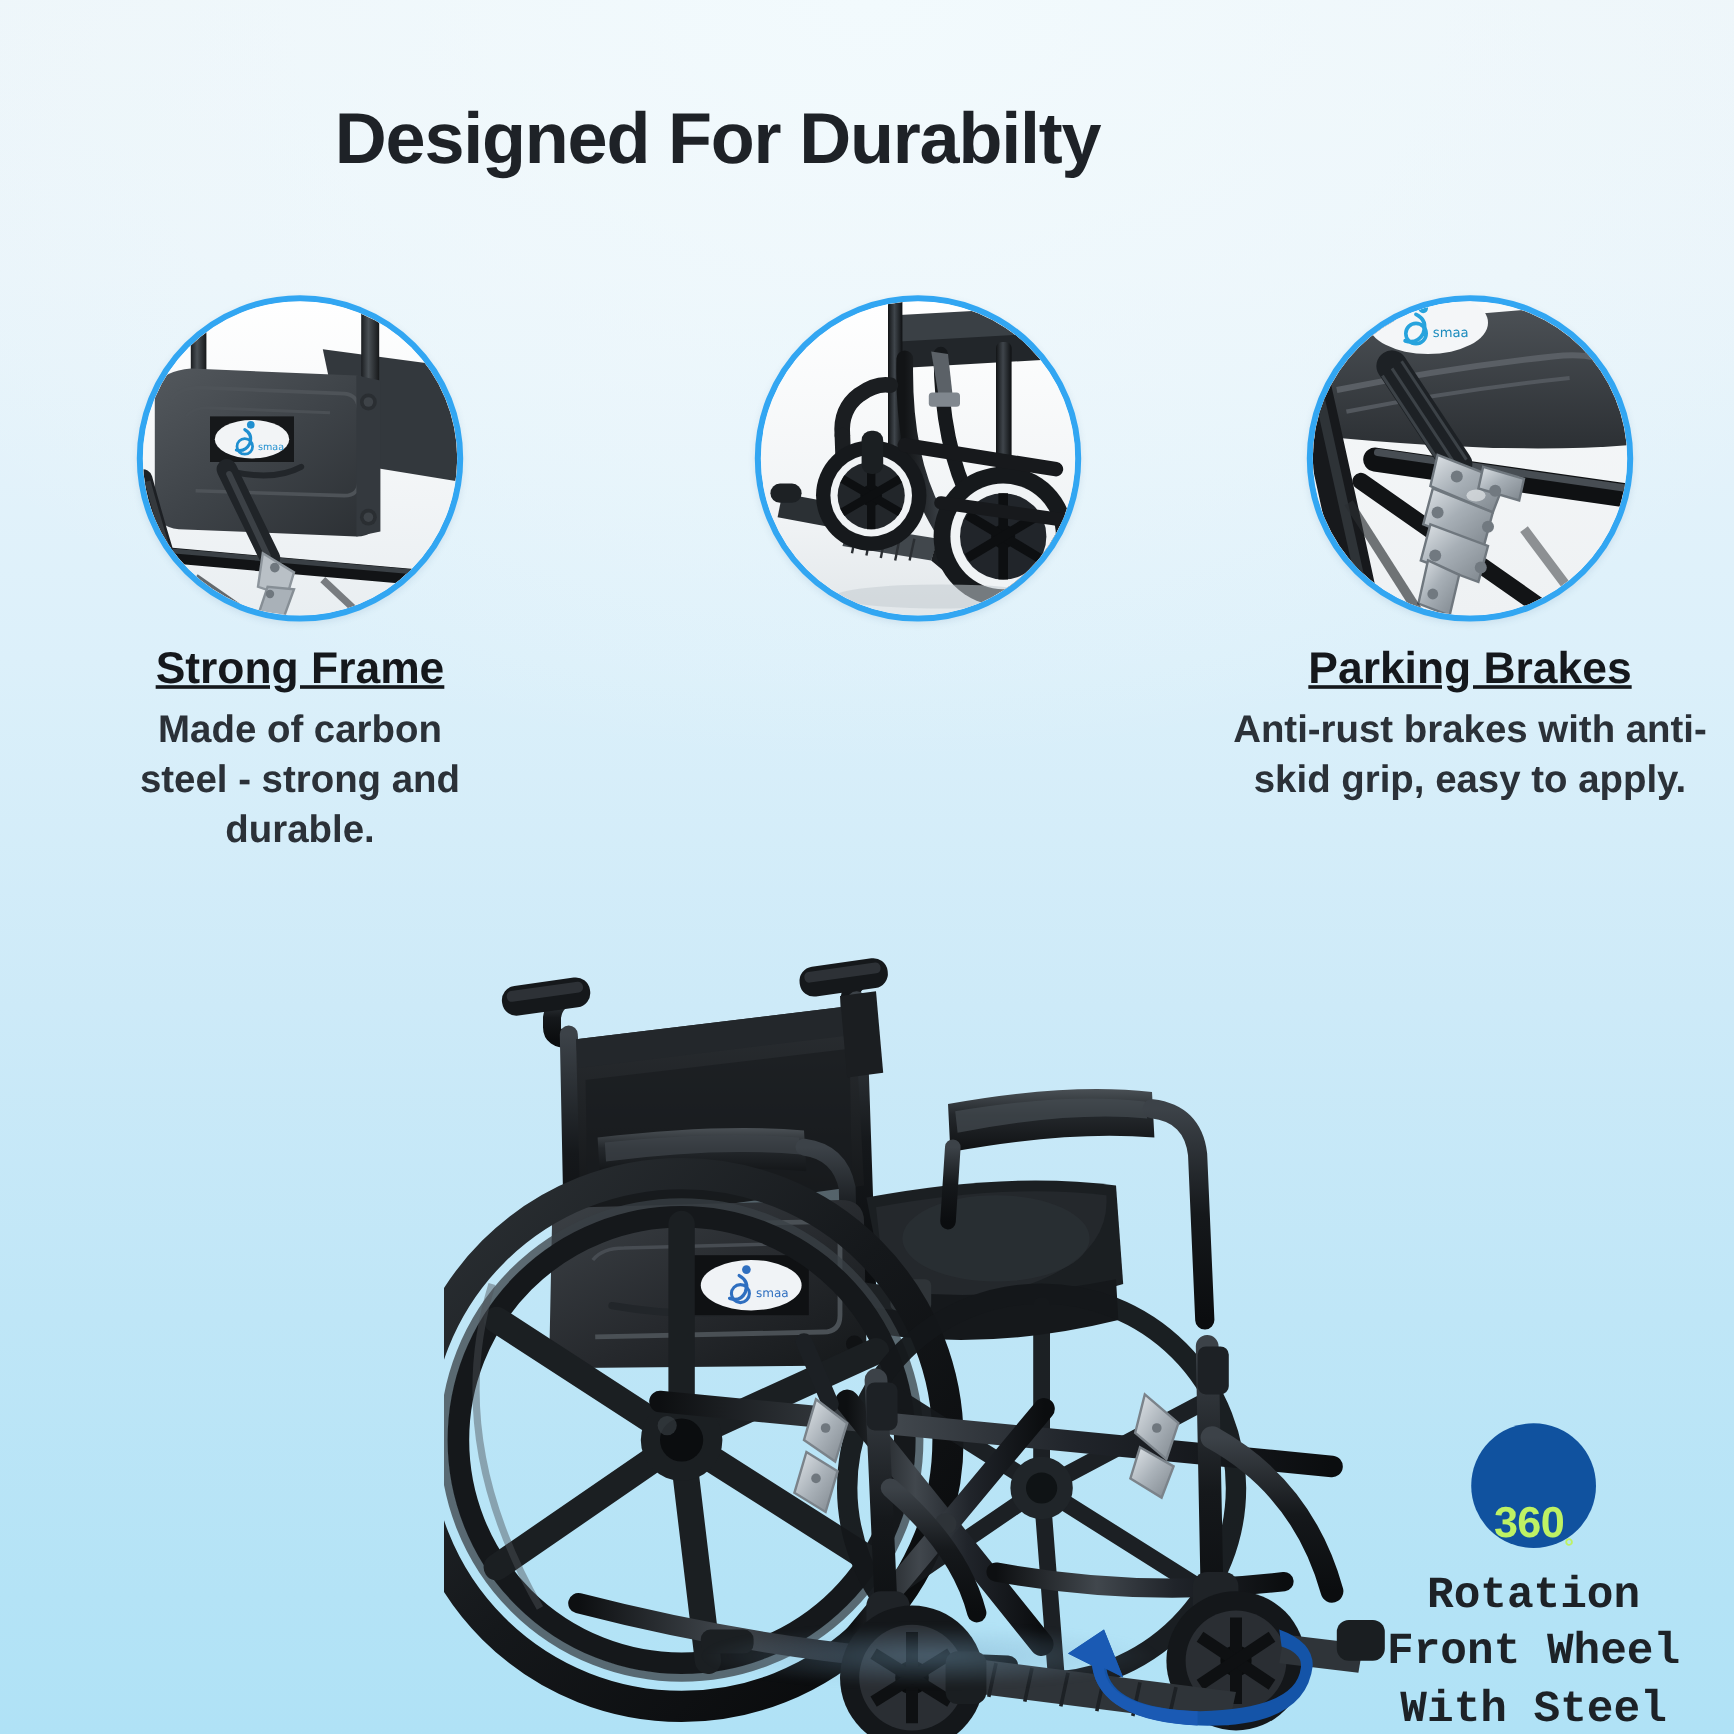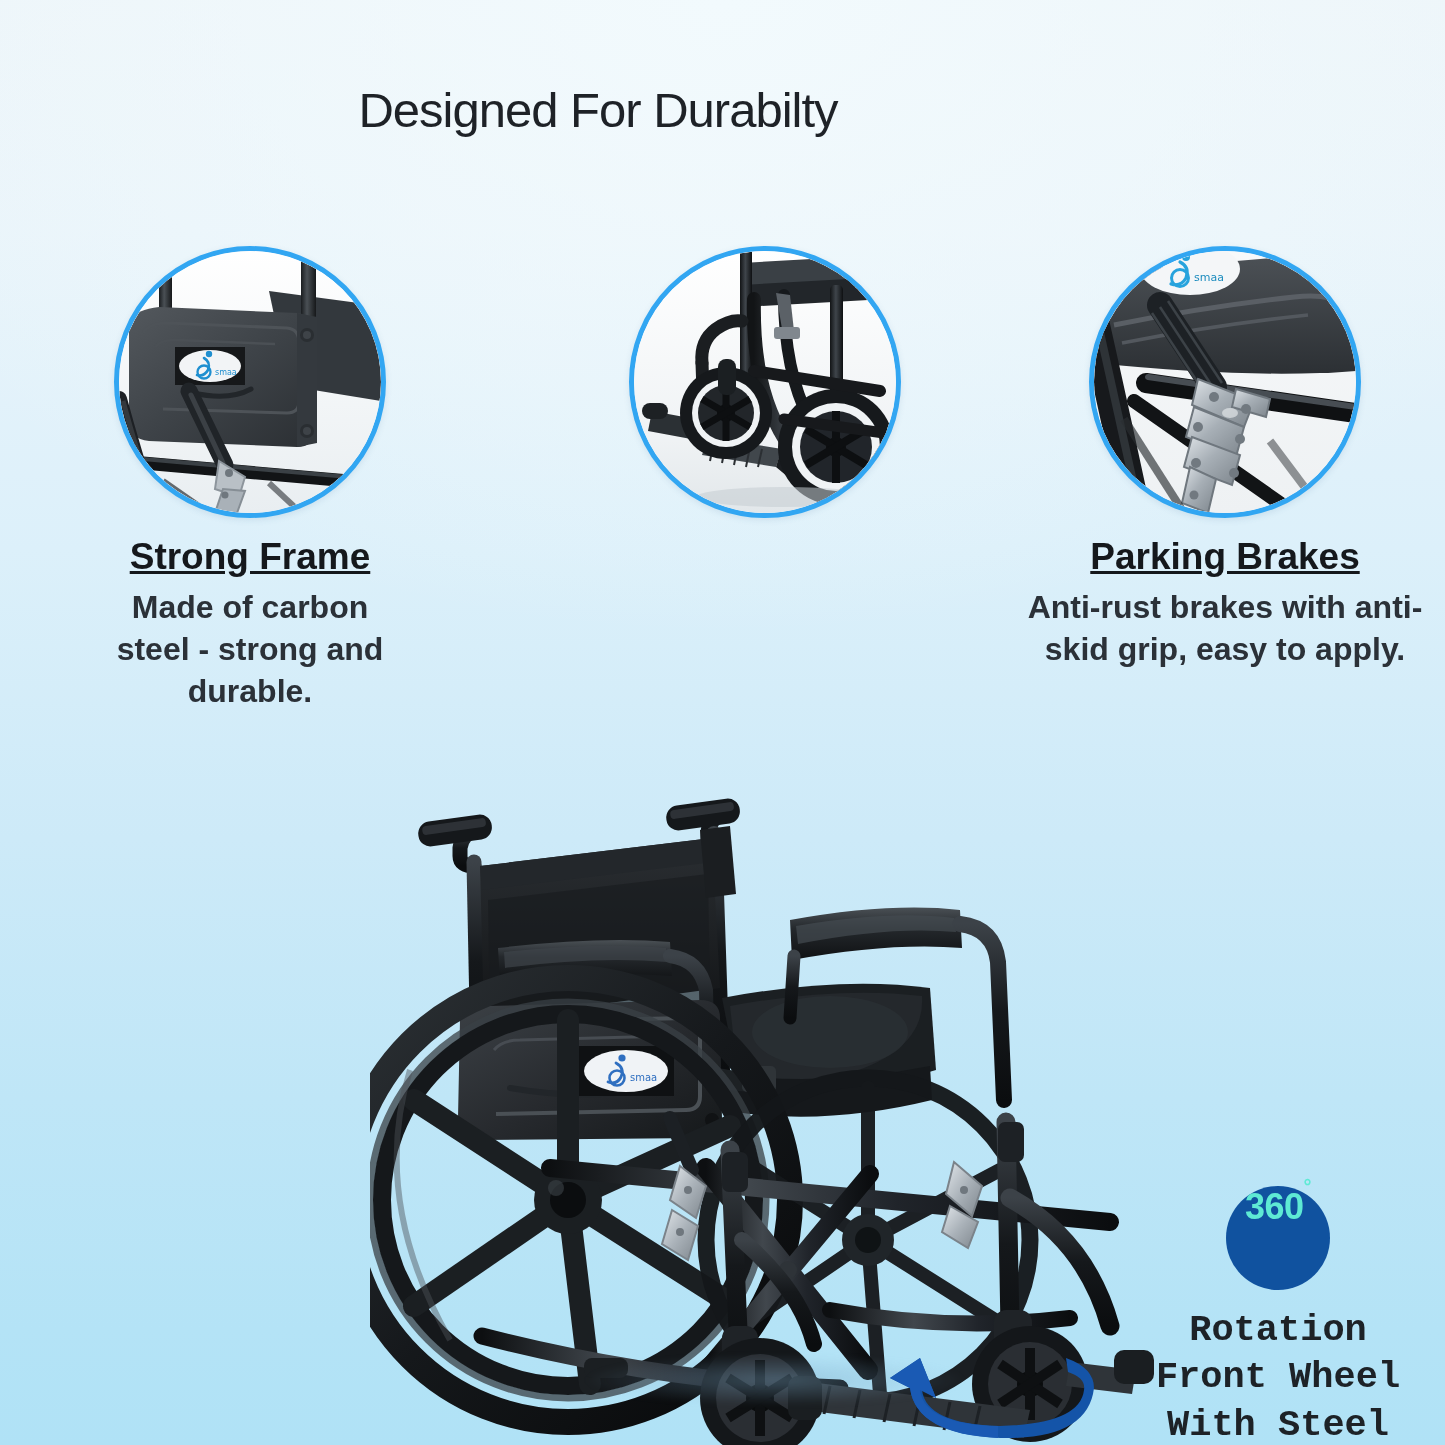--- a/index.html
+++ b/index.html
@@ -10,21 +10,21 @@
   }
   #stage{
     position:relative;width:1445px;height:1445px;overflow:hidden;
     background:
       radial-gradient(120% 80% at 50% 0%, #f2fafd 0%, rgba(242,250,253,0) 55%),
       linear-gradient(180deg,#edf5f9 0%, #e9f4fa 16%, #dcf0fa 38%, #cdeaf8 58%, #bfe6f7 76%, #b4e3f6 92%, #b0e2f6 100%);
   }
   
   .title{
     position:absolute;left:0;top:86px;width:1196px;text-align:center;
-    font-size:49px;font-weight:400;letter-spacing:-1px;color:#1e2227;
+    font-size:60px;font-weight:700;letter-spacing:-1px;color:#1e2227;
     line-height:1;
   }
   
   .features{position:absolute;left:0;top:246px;width:1445px;height:500px;}
   .feature{position:absolute;top:0;width:470px;text-align:center;}
   .f1{left:15px;}
   .f2{left:530px;}
   .f3{left:990px;}
   .circle{
     width:262px;height:262px;border-radius:50%;
@@ -48,22 +48,22 @@
   .product{position:absolute;left:370px;top:770px;width:800px;height:675px;}
   .shadow-blob{
     position:absolute;left:140px;top:575px;width:530px;height:70px;
     background:radial-gradient(50% 50% at 50% 50%, rgba(120,165,195,.40) 0%, rgba(140,180,205,0) 72%);
     filter:blur(3px);
   }
   
   .badge-wrap{position:absolute;left:1128px;top:1186px;width:300px;text-align:center;}
   .badge-circle{
     width:104px;height:104px;border-radius:50%;margin:0 auto;
-    background:#10529f;color:#5eead4;
-    display:flex;align-items:flex-start;justify-content:center;
+    background:#10529f;color:#bef264;
+    display:flex;align-items:flex-end;justify-content:center;
     font-size:36px;font-weight:700;letter-spacing:-.5px;
   }
   .badge-circle sup{font-size:20px;vertical-align:super;line-height:0;font-weight:700;}
   .badge-text{
     margin-top:17px;font-size:37px;font-weight:700;color:#1d2227;line-height:1.28;font-family:Liberation Mono, monospace;
   }
   .rot-arrow{position:absolute;left:880px;top:1330px;width:250px;height:120px;}
 </style>
 </head>
 <body>

